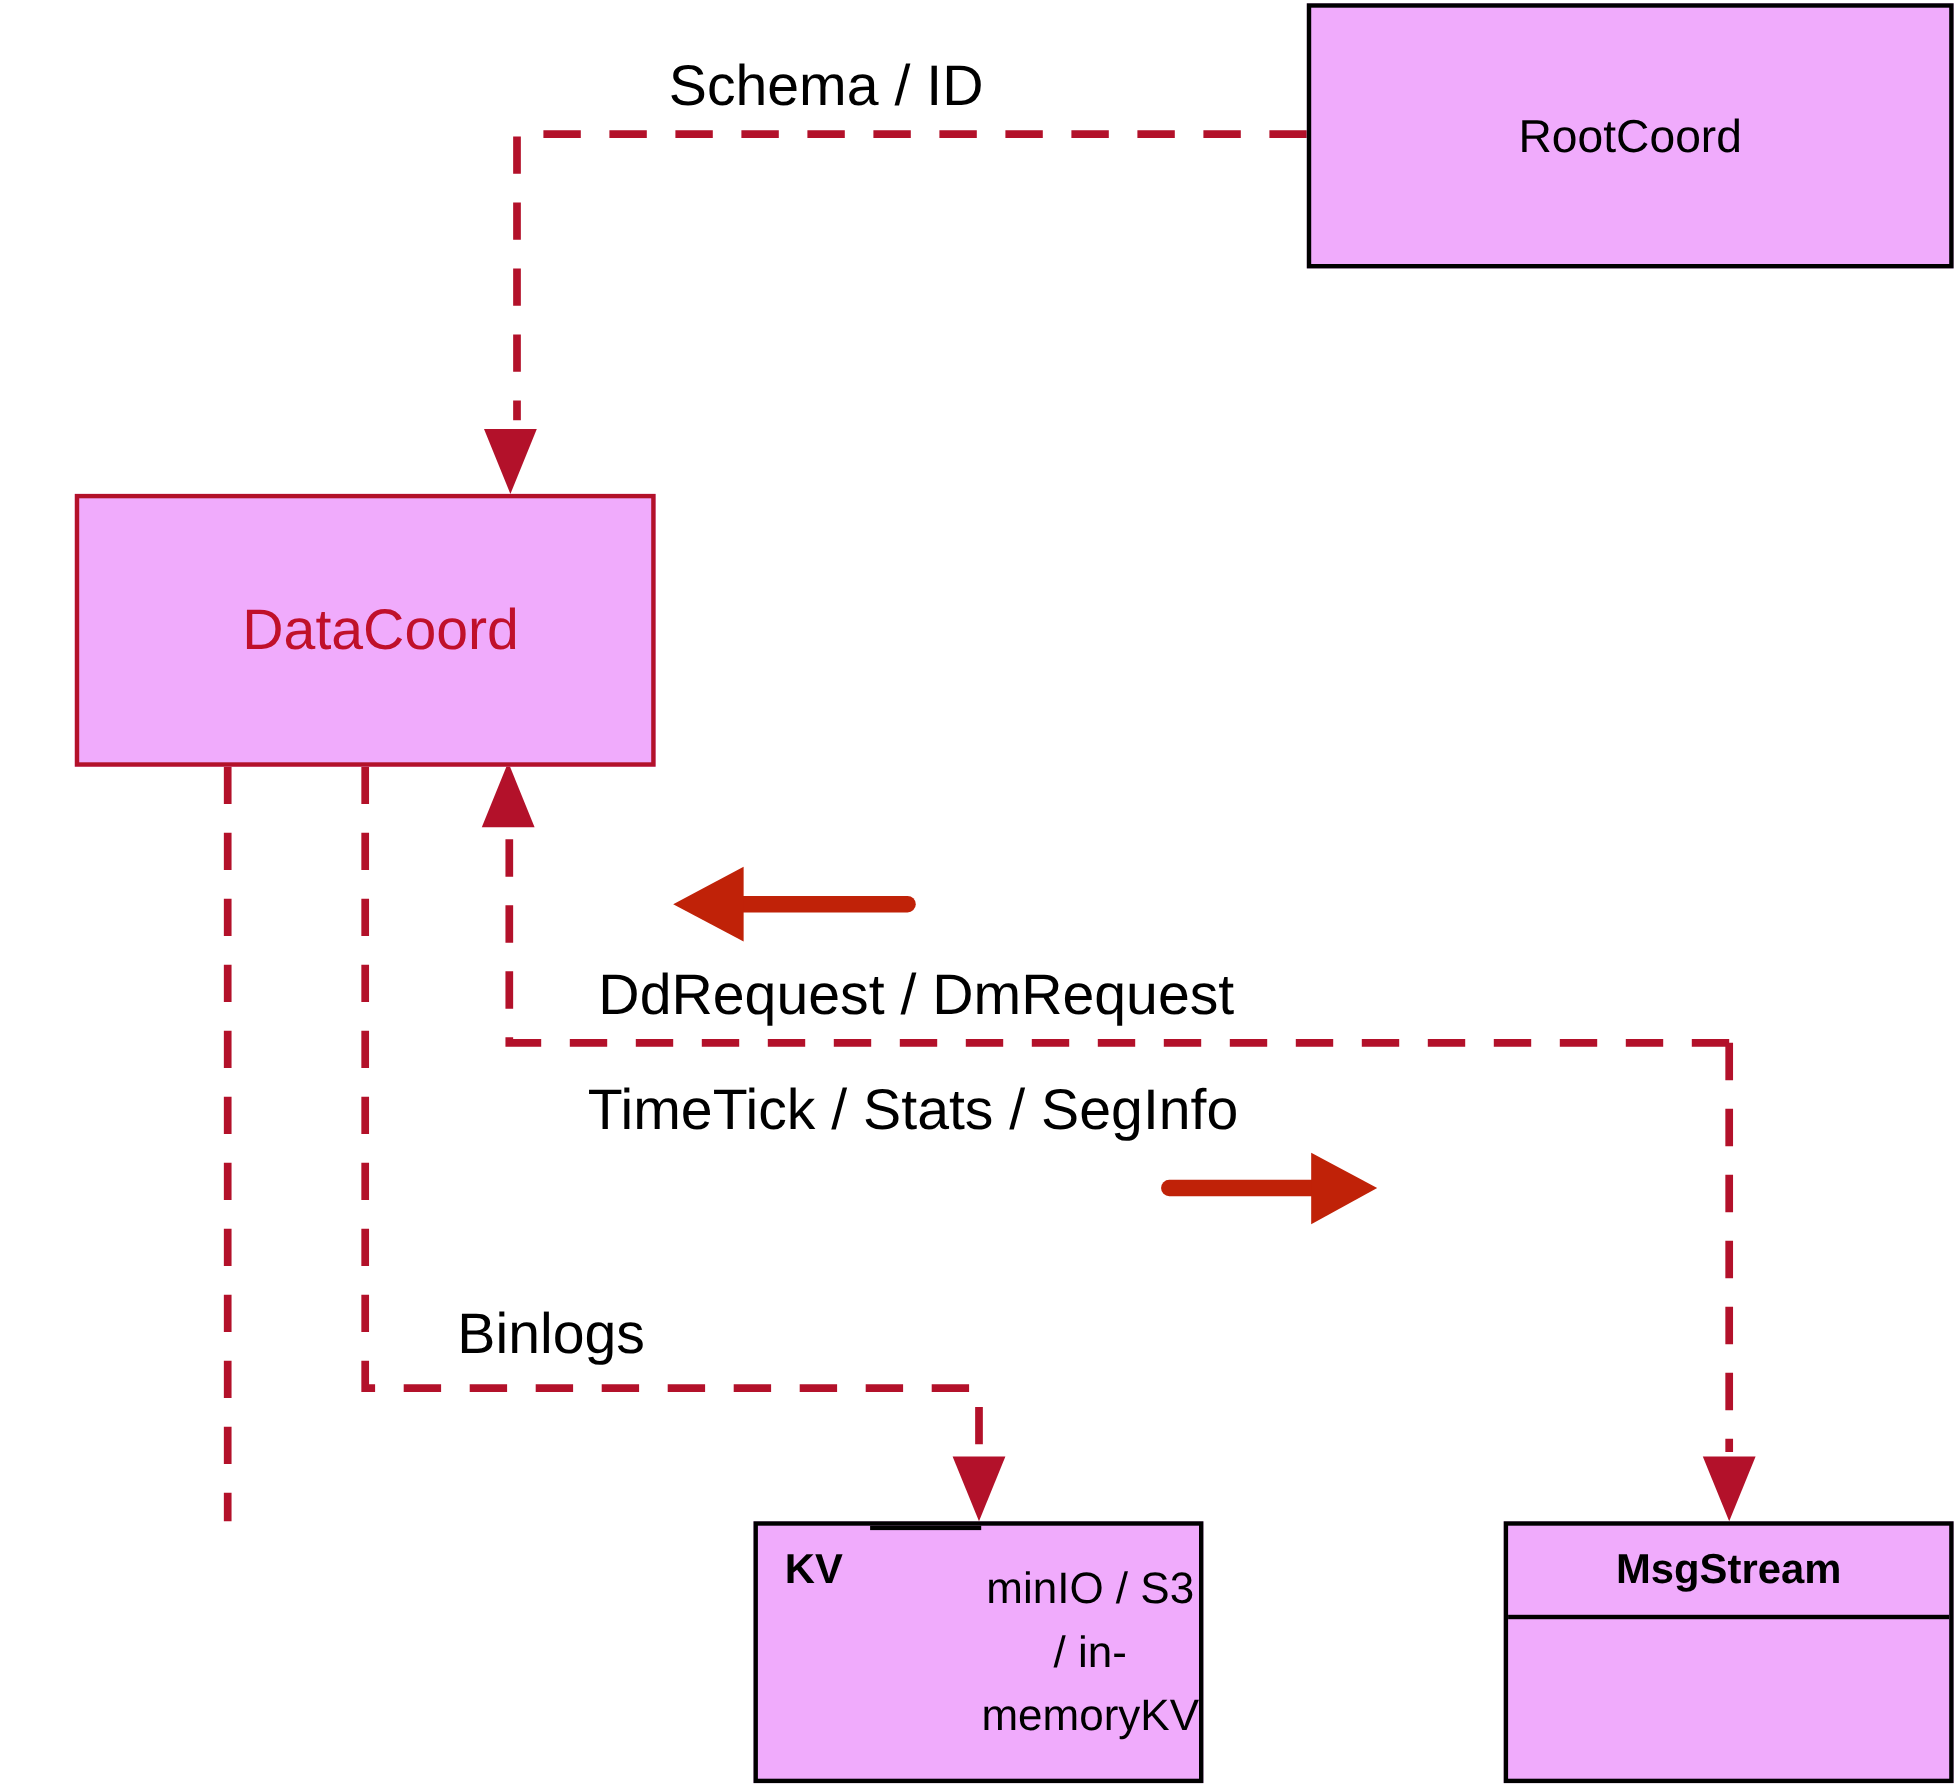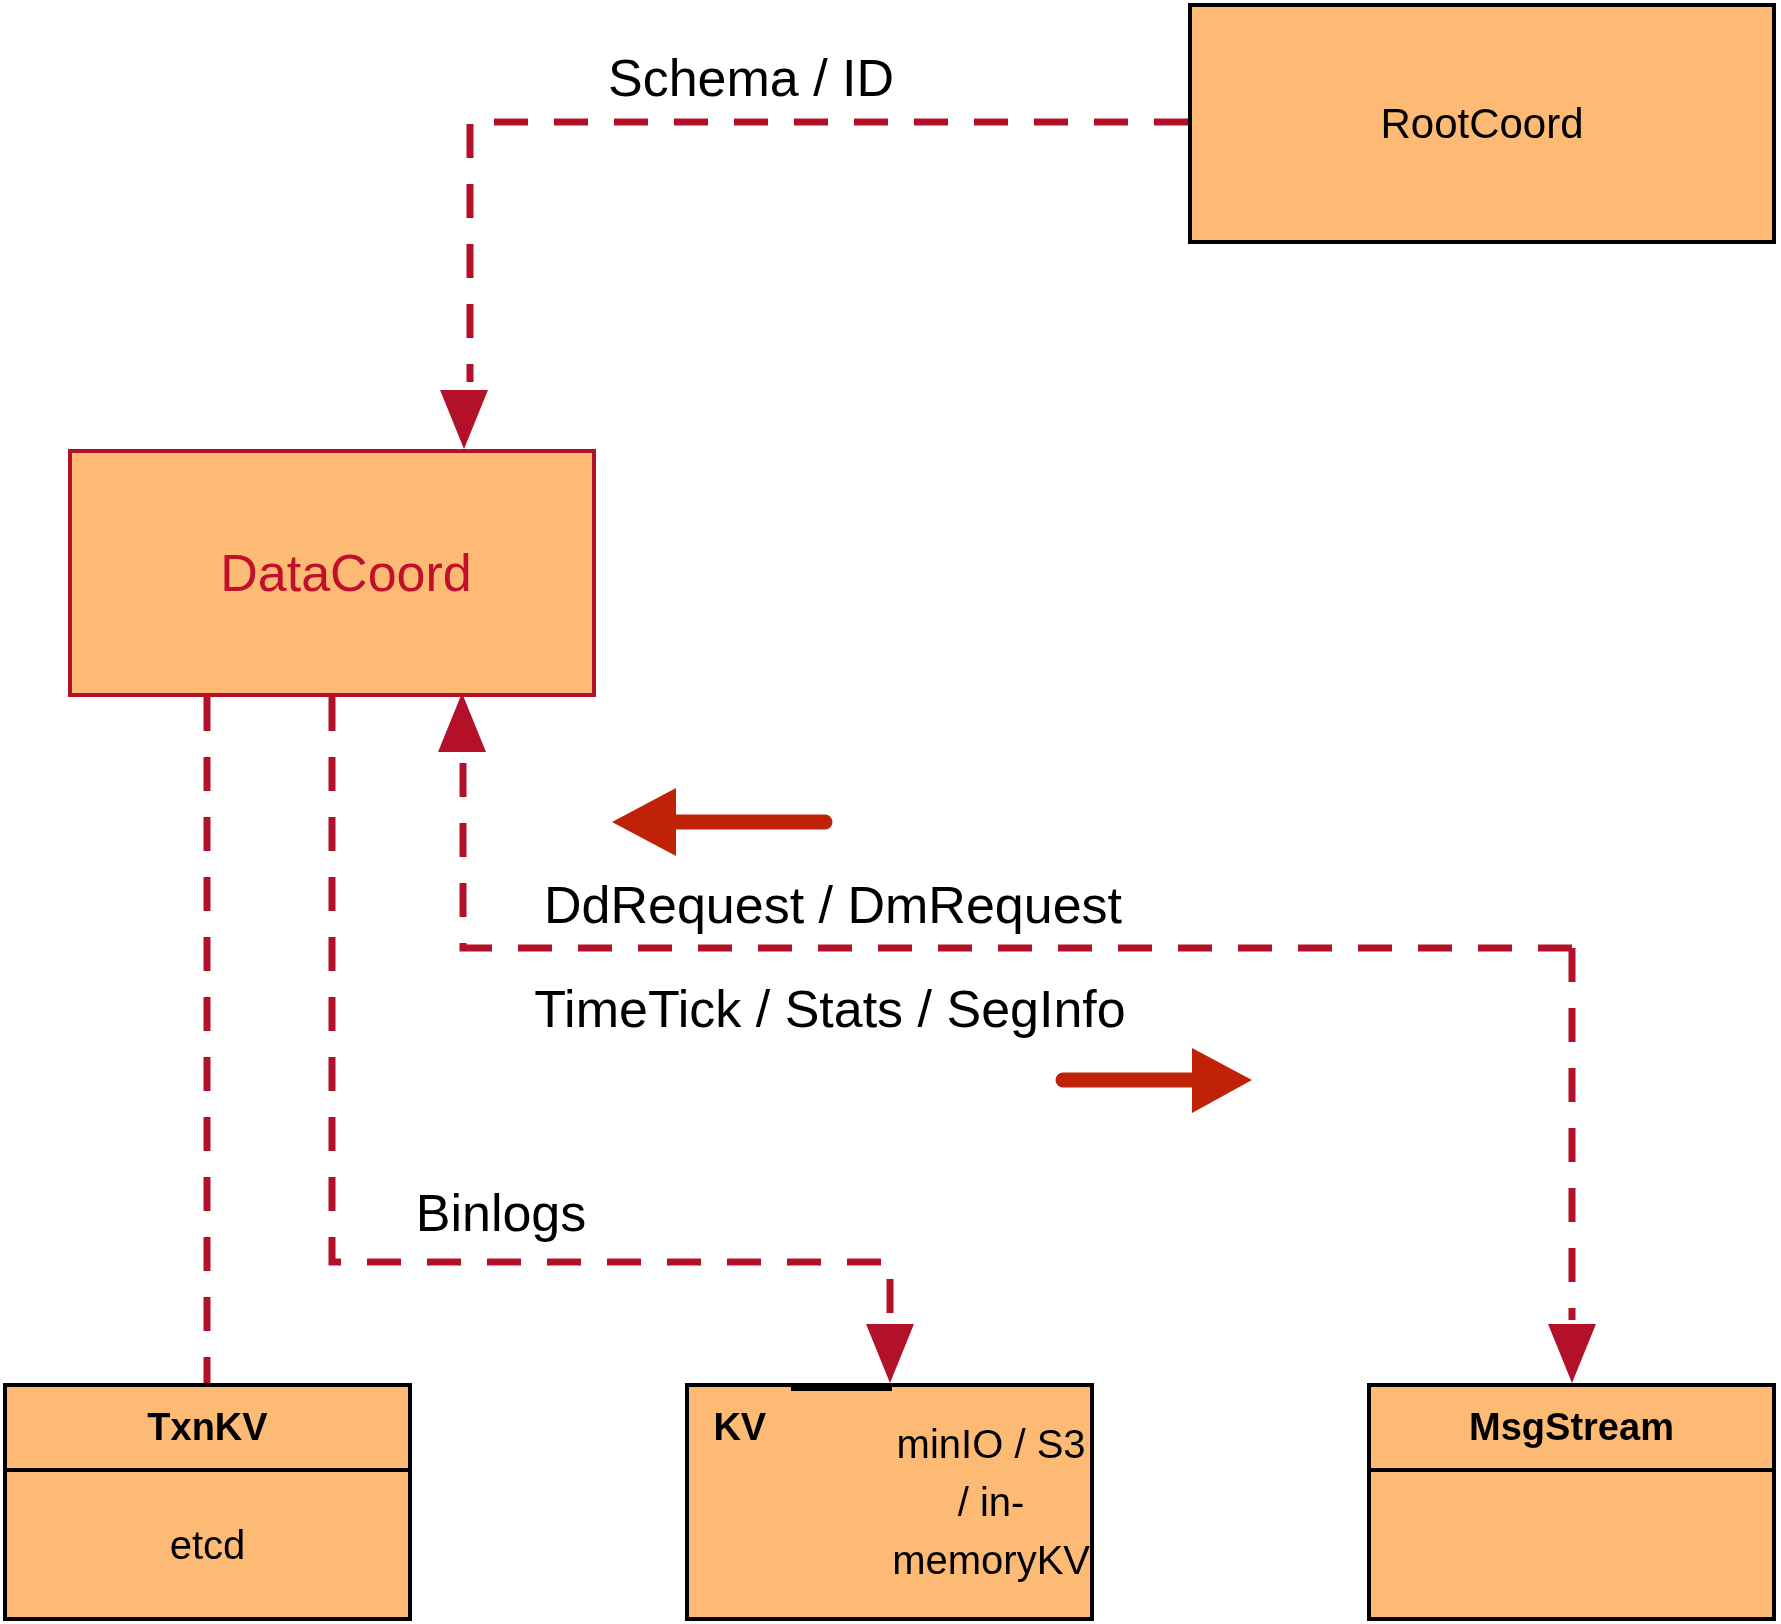--- a/index.html
+++ b/index.html
@@ -20,21 +20,21 @@
   #canvas svg.layer {
     position: absolute;
     left: 0;
     top: 0;
     width: 1781px;
     height: 1624px;
   }
   .node {
     position: absolute;
     box-sizing: border-box;
-    background: #fdba74;
+    background: #f0abfc;
   }
   .node.black {
     border: 4px solid #000000;
   }
   .node.red {
     border: 4px solid #b3112a;
   }
   .node-title {
     display: flex;
     align-items: center;
@@ -125,27 +125,20 @@
   </svg>
 
   <div class="node black" style="left:1188px; top:3px; width:588px; height:241px; display:flex; align-items:center; justify-content:center;">
     <div class="node-title plain">RootCoord</div>
   </div>
 
   <div class="node red" style="left:68px; top:449px; width:528px; height:248px; display:flex; align-items:center; justify-content:center;padding-left:28px;">
     <div class="node-title redtext">DataCoord</div>
   </div>
 
-  <div class="node black" style="left:3px; top:1383px; width:409px; height:238px; display:flex; flex-direction:column;">
-    <div class="node-title bold" style="height:81px;">TxnKV</div>
-    <div class="divider"></div>
-    <div class="node-sub" style="flex:1;">
-      <div>etcd</div>
-    </div>
-  </div>
 
   <div class="node black" style="left:685px; top:1383px; width:409px; height:238px; display:flex; flex-direction:row;">
     <div class="node-title bold" style="height:81px;">KV</div>
     <div class="divider"></div>
     <div class="node-sub" style="flex:1;">
       <div>minIO / S3</div>
       <div>/ in-memoryKV</div>
     </div>
   </div>
 

